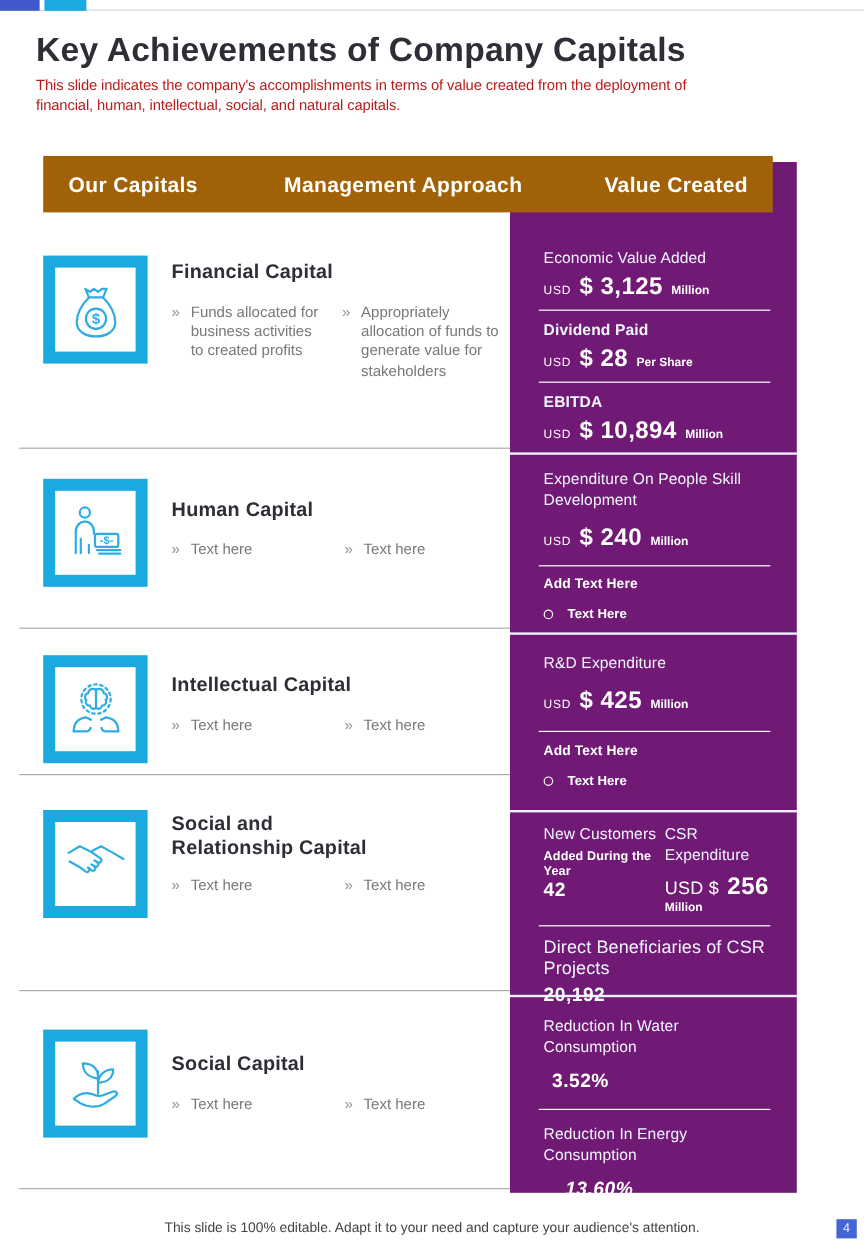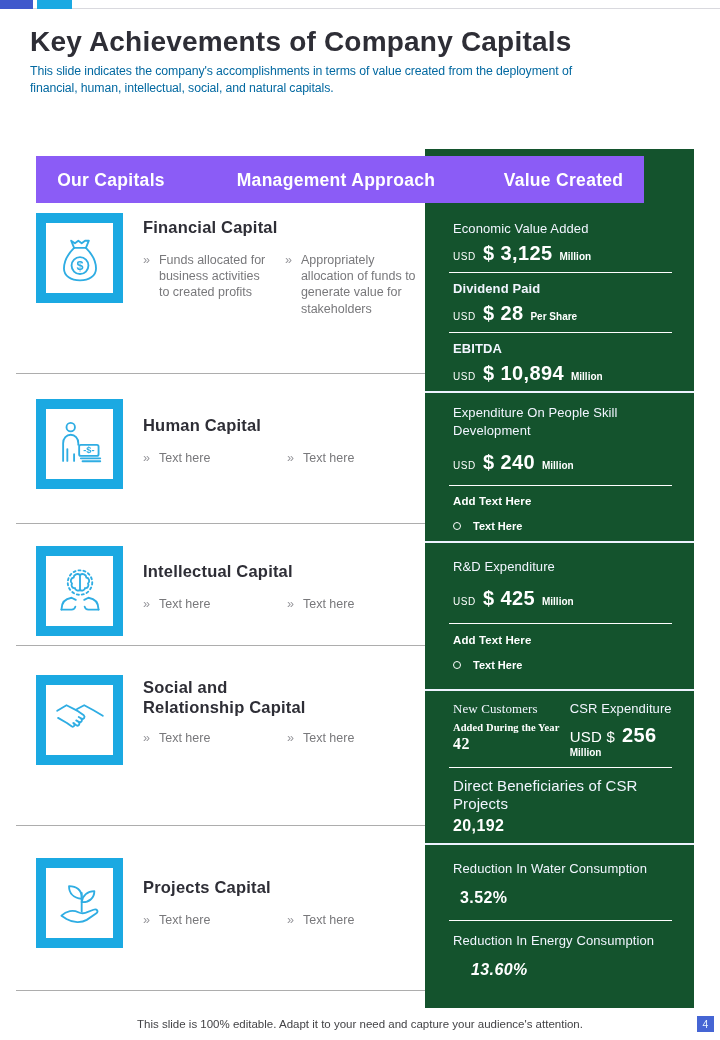--- a/index.html
+++ b/index.html
@@ -9,28 +9,28 @@
   
   .topline{position:absolute;top:8px;left:0;width:720px;height:1px;background:#d9d9de;}
   .sq{position:absolute;top:0;height:9px;}
   .sq-blue{left:0;width:33px;background:#4059cc;}
   .sq-cyan{left:37px;width:35px;background:#1ba9e2;}
 
   
   .title{position:absolute;left:30px;top:26px;font-size:28px;font-weight:bold;
          color:#2e2e36;letter-spacing:.2px;}
   .subtitle{position:absolute;left:30px;top:63px;width:545px;font-size:12.3px;
-         line-height:1.42;color:#0369a1;letter-spacing:-.1px;}
-
-  
-  .panel{position:absolute;left:425px;top:149px;width:269px;height:859px;background:#14532d;}
+         line-height:1.42;color:#b91c1c;letter-spacing:-.1px;}
+
+  
+  .panel{position:absolute;left:425px;top:135px;width:239px;height:859px;background:#701a75;}
   .pline{position:absolute;left:0;width:100%;height:2px;background:#eef2ff;}
 
   
-  .headerbar{position:absolute;left:36px;top:156px;width:608px;height:47px;background:#8b5cf6;}
+  .headerbar{position:absolute;left:36px;top:130px;width:608px;height:47px;background:#a16207;}
   .headerbar span{position:absolute;top:14px;text-align:center;color:#fff;
          font-weight:bold;font-size:17.5px;letter-spacing:.3px;}
   .h1{left:0;width:150px;} .h2{left:165px;width:270px;} .h3{left:425px;width:205px;}
 
   
   .row{position:absolute;left:16px;width:409px;box-sizing:border-box;}
   .row.rt{border-top:1px solid #adadad;}
   .bottomline{position:absolute;left:16px;top:990px;width:409px;height:1px;background:#adadad;}
   .iconbox{position:absolute;left:20px;width:87px;height:90px;background:#1ba9e2;
          display:flex;align-items:center;justify-content:center;}
@@ -57,21 +57,21 @@
   .pcur.md{font-size:15px;letter-spacing:.2px;}
   .pamt{font-size:20px;font-weight:bold;letter-spacing:.4px;}
   .punit{font-size:10px;font-weight:bold;}
   .pbig{font-size:16px;font-weight:bold;letter-spacing:.4px;}
   .pdiv{height:1px;background:#ffffff;margin:7px 2px 7px -4px;}
   .paddtext{font-size:11.5px;font-weight:bold;margin-top:3px;letter-spacing:.1px;}
   .psub{display:flex;align-items:center;gap:12px;margin-top:13px;
         font-size:11px;font-weight:bold;}
   .obullet{width:6px;height:6px;border:1.5px solid #fff;border-radius:50%;flex:0 0 auto;}
   .pcols{display:flex;}
-  .pcol-l{flex:1.12;font-family:Liberation Serif, serif;} .pcol-r{flex:1;}
+  .pcol-l{flex:1.12;} .pcol-r{flex:1;}
 
   
   .footer{position:absolute;left:0;width:720px;top:1018px;text-align:center;
         font-size:11.5px;color:#434346;}
   .pagebox{position:absolute;left:697px;top:1016px;width:17px;height:16px;background:#4565d4;
         color:#eaf6ff;font-size:10.5px;display:flex;align-items:center;justify-content:center;}
 </style>
 </head>
 <body>
 
@@ -297,21 +297,21 @@
       <div class="iconinner">
         <svg class="ic" viewBox="0 0 64 64">
           <path d="M34 42 V20"></path>
           <path d="M34 27 C24 26 19 20 19 12 C28 12 34 17 34 25"></path>
           <path d="M34 31 C35 23 41 18 49 18 C49 26 43 31 35 31"></path>
           <path d="M10 47 C16 41 24 40 30 43 C33 44.5 36 44.5 39 43.5 L48 40 C52 38.5 54.5 42 51 44.5 L40 52 C34 55.8 24 55.8 16 51 L10 47 Z"></path>
         </svg>
       </div>
     </div>
     <div class="rowbody" style="top:52px;">
-      <div class="rowtitle">Projects Capital</div>
+      <div class="rowtitle">Social Capital</div>
       <div class="bullets">
         <div class="bullet" style="width:130px;">
           <span class="marker">»</span>
           <span>Text here</span>
         </div>
         <div class="bullet">
           <span class="marker">»</span>
           <span>Text here</span>
         </div>
       </div>

